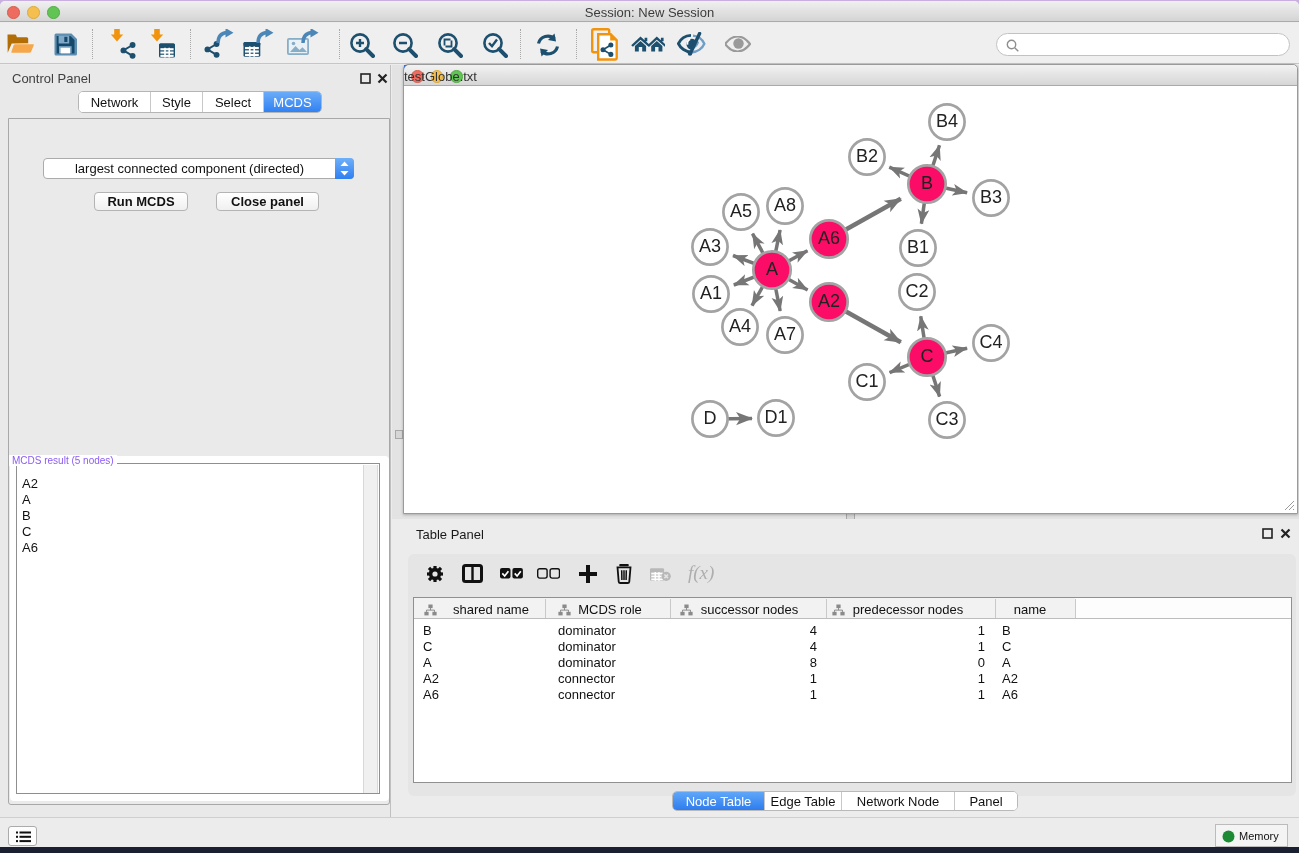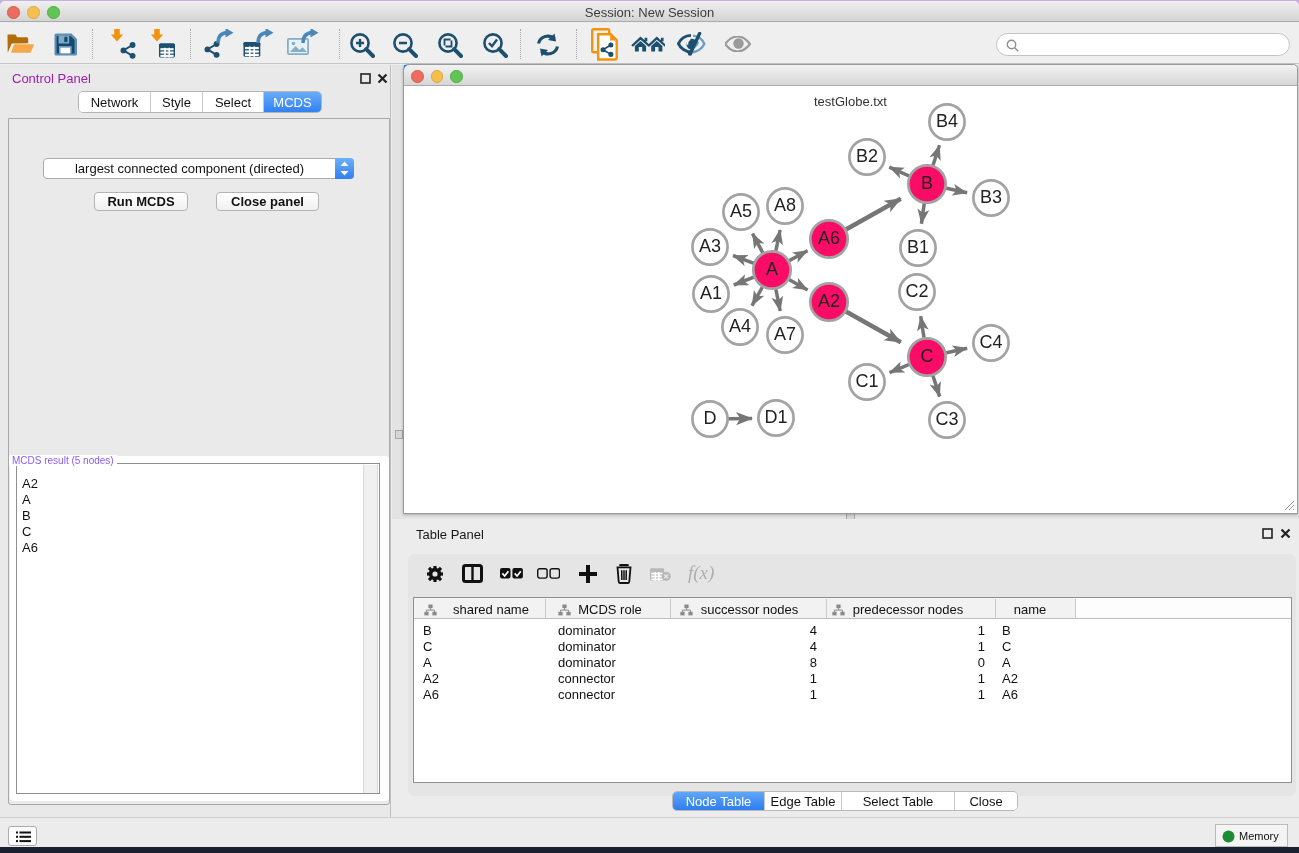--- a/index.html
+++ b/index.html
@@ -6,41 +6,41 @@
 #deskTop { position:absolute; left:0; top:0; width:1299px; height:8px; background:#c9aee0; }
 #win { position:absolute; left:0; top:1px; width:1299px; height:846px; background:#ececec; border-radius:5px 5px 0 0; overflow:hidden; }
 #titlebar { position:absolute; left:0; top:0; width:1299px; height:21px; background:linear-gradient(#f0f0f0,#d4d4d4); border-bottom:1px solid #ababab; border-radius:5px 5px 0 0; }
 .tl { position:absolute; top:5px; width:12.5px; height:12.5px; border-radius:50%; }
 #title { position:absolute; top:4px; width:100%; text-align:center; font-size:13px; color:#3c3c3c; }
 #toolbar { position:absolute; left:0; top:22px; width:1299px; height:41px; background:#efefef; border-bottom:1px solid #c6c6c6; }
 .tsep { position:absolute; top:6px; height:30px; width:0; border-left:1px dotted #a8a8a8; }
 #search { position:absolute; left:996px; top:10px; width:294px; height:23px; background:#fff; border:1px solid #c2c2c2; border-radius:12px; }
 
 #cpanel { position:absolute; left:0; top:64px; width:391px; height:752px; background:#e9e9e9; border-right:1px solid #c0c0c0; }
-#cphead { position:absolute; left:12px; top:6px; font-size:13px; color:#a21caf; }
+#cphead { position:absolute; left:12px; top:6px; font-size:13px; color:#404040; }
 .wicon { position:absolute; top:8px; }
 .tabrow { position:absolute; display:flex; height:22px; border:1px solid #b5b5b5; border-radius:5px; overflow:hidden; background:#fff; }
 .tab { font-size:13px; color:#111; text-align:center; line-height:21px; border-right:1px solid #c8c8c8; background:#fff; }
 .tab:last-child { border-right:none; }
 .tab.sel { background:linear-gradient(#6aacf8,#3181f3); color:#fff; }
 #cpcontent { position:absolute; left:8px; top:53px; width:382px; height:687px; border:1px solid #a8a8a8; background:#eaeaea; border-radius:0 0 3px 3px; }
 #optlabel { position:absolute; left:0; top:72px; width:391px; text-align:center; font-size:13px; color:#1a1a1a; }
 #combo { position:absolute; left:43px; top:93px; width:311px; height:21px; background:#fff; border:1px solid #ababab; border-radius:4px; font-size:13px; color:#111; text-align:center; line-height:20px; padding-right:18px; }
 #combostep { position:absolute; left:335px; top:93px; width:19px; height:21px; background:linear-gradient(#6fb0f9,#2f7ff2); border-radius:0 4px 4px 0; }
 .btn { position:absolute; top:127px; height:19px; background:linear-gradient(#ffffff,#f0f0f0); border:1px solid #b4b4b4; border-radius:4px; font-size:13px; color:#111; text-align:center; line-height:18px;font-weight:bold; }
 #whitecard { position:absolute; left:10px; top:391px; width:379px; height:345px; background:#fff; border-radius:4px; }
 #groupbox { position:absolute; left:16px; top:398px; width:364px; height:331px; border:1px solid #8f8f8f; }
 #grouptitle { position:absolute; left:9px; top:390px; font-size:10px; color:#8b5cf6; background:#fff; padding:0 3px; }
 #scrolltrack { position:absolute; left:346px; top:1px; width:15px; height:328px; background:#f0f0f0; border-left:1px solid #d8d8d8; border-right:1px solid #d8d8d8; }
 .cell { position:absolute; font-size:13px; color:#111; white-space:nowrap; }
 
 #rightbg { position:absolute; left:392px; top:64px; width:907px; height:752px; background:#e3e3e3; }
 #netwin { position:absolute; left:403px; top:63px; width:895px; height:450px; background:#fff; border:1px solid #9a9a9a; border-radius:5px 5px 0 0; box-shadow:0 1px 3px rgba(0,0,0,0.25); }
 #nettitle { position:absolute; left:0; top:0; width:100%; height:21px; background:linear-gradient(#f2f2f2,#d6d6d6); border-bottom:1px solid #aaaaaa; border-radius:5px 5px 0 0; }
-#netname { position:absolute; top:4px; width:100%; text-align:center; font-size:13px; color:#333;margin-top:25px; }
+#netname { position:absolute; top:4px; width:100%; font-size:13px; color:#333; }
 #grip { position:absolute; right:2px; bottom:2px; width:12px; height:12px; }
 
 #tpanel { position:absolute; left:392px; top:518px; width:907px; height:298px; background:#ececec; }
 #tphead { position:absolute; left:24px; top:8px; font-size:13px; color:#1a1a1a; }
 #tcard { position:absolute; left:408px; top:553px; width:888px; height:242px; background:#e5e5e5; border-radius:6px; }
 #ttable { position:absolute; left:413px; top:596px; width:879px; height:186px; background:#fff; border:1px solid #909090; }
 #thdr { position:absolute; left:414px; top:597px; width:661px; height:21px; background:#f2f2f2; border-bottom:1px solid #bdbdbd; }
 #thdrw { position:absolute; left:1075px; top:597px; width:216px; height:21px; background:#fdfdfd; border-bottom:1px solid #bdbdbd; }
 .hsep { position:absolute; top:598px; height:19px; width:0; border-left:1px solid #c9c9c9; }
 .hlbl { position:absolute; top:601px; font-size:13px; color:#111; }
@@ -460,22 +460,22 @@
 <div class="cell" style="left:885px;top:670px;width:100px;text-align:right">1</div>
 <div class="cell" style="left:1002px;top:670px">A2</div>
 <div class="cell" style="left:423px;top:686px">A6</div>
 <div class="cell" style="left:558px;top:686px">connector</div>
 <div class="cell" style="left:717px;top:686px;width:100px;text-align:right">1</div>
 <div class="cell" style="left:885px;top:686px;width:100px;text-align:right">1</div>
 <div class="cell" style="left:1002px;top:686px">A6</div>
   <div class="btabs">
     <div class="btab sel" style="width:92px">Node Table</div>
     <div class="btab" style="width:77px">Edge Table</div>
-    <div class="btab" style="width:113px">Select Table</div>
-    <div class="btab" style="width:62px">Close</div>
+    <div class="btab" style="width:113px">Network Node</div>
+    <div class="btab" style="width:62px">Panel</div>
   </div>
 
   <div id="status">
     <div id="sbtn">
         <svg style="position:absolute;left:7px;top:4px" width="15" height="12" viewBox="0 0 15 12">
           <g fill="#111">
             <rect x="0" y="0.5" width="2" height="2"></rect>
             <rect x="3.5" y="0.5" width="11.5" height="2"></rect>
             <rect x="0" y="4.8" width="2" height="2"></rect>
             <rect x="3.5" y="4.8" width="11.5" height="2"></rect>

